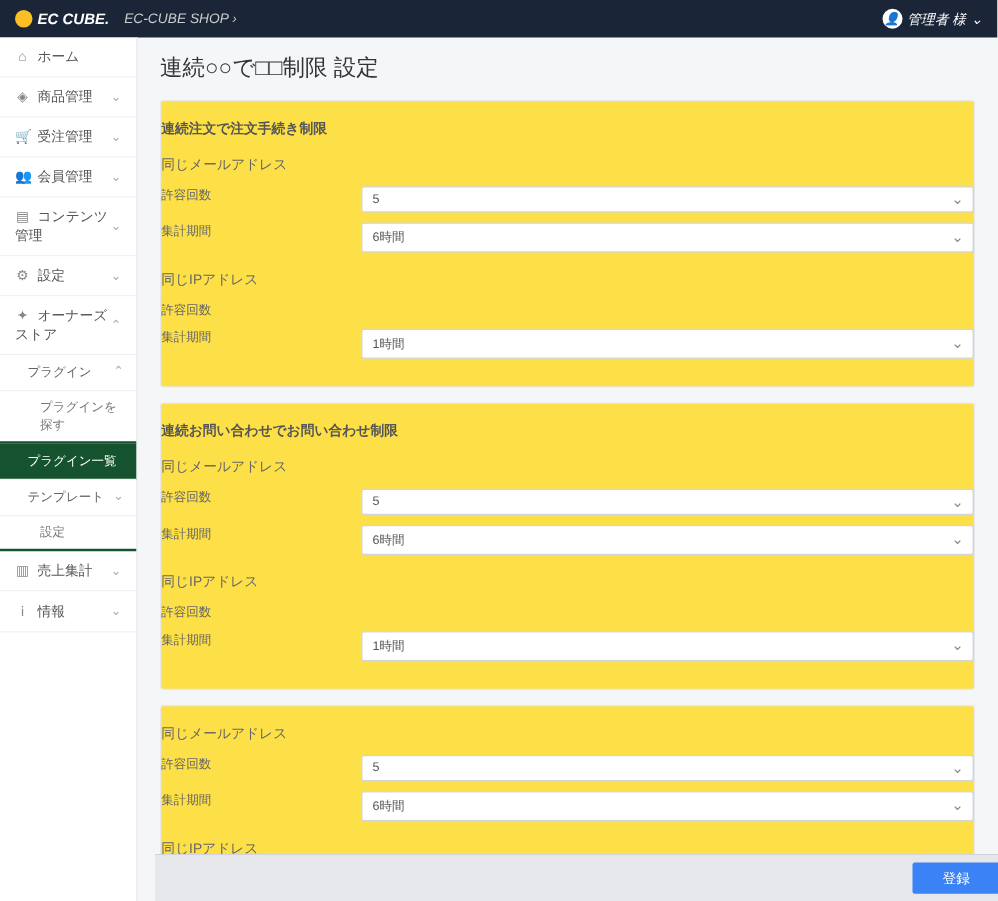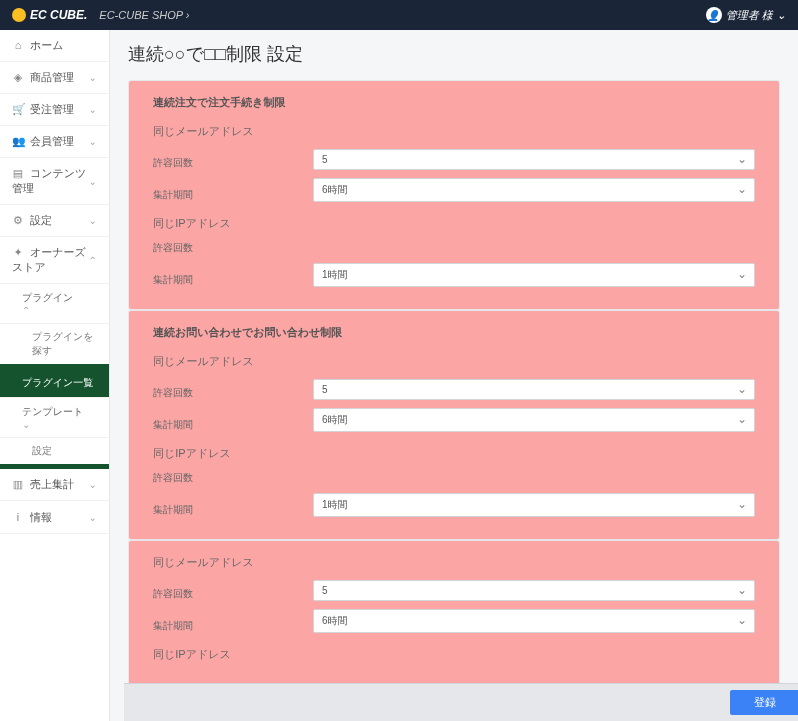--- a/index.html
+++ b/index.html
@@ -10,30 +10,30 @@
 .logo-badge { width: 14px; height: 14px; background: #fbbf24; border-radius: 50%; }
 .shop-name { font-size: 11px; color: #ccc; cursor: pointer; }
 .top-right { display: flex; align-items: center; gap: 4px; font-size: 11px; cursor: pointer; }
 .avatar { width: 16px; height: 16px; background: #fff; border-radius: 50%; display: flex; align-items: center; justify-content: center; color: #1a2638; font-size: 10px; }
 .layout { display: flex; }
 .sidebar { width: 110px; background: #fff; border-right: 1px solid #e5e7eb; min-height: 691px; }
 .nav-item { display: flex; align-items: center; padding: 8px 12px; font-size: 11px; color: #555; cursor: pointer; border-bottom: 1px solid #f1f1f1; justify-content: space-between; }
 .nav-icon { width: 12px; display: inline-block; text-align: center; margin-right: 6px; color: #888; }
 .nav-label { flex: 1; }
 .chevron { color: #aaa; font-size: 10px; }
-.sub-item { padding: 7px 10px 7px 22px; font-size: 10px; color: #666; cursor: pointer; display: flex; justify-content: space-between; border-bottom: 1px solid #f1f1f1; flex-direction: column; }
+.sub-item { padding: 7px 10px 7px 22px; font-size: 10px; color: #666; cursor: pointer; display: flex; justify-content: space-between; border-bottom: 1px solid #f1f1f1; }
 .sub-item.active { background: #14532d; color: #fff; }
-.sub-sub-item { padding: 6px 10px 6px 32px; font-size: 10px; color: #777; cursor: pointer; border-bottom: 5px solid #14532d; }
+.sub-sub-item { padding: 6px 10px 6px 32px; font-size: 10px; color: #777; cursor: pointer; border-bottom: 2px solid #14532d; }
 .content { flex: 1; padding: 12px 18px 60px 18px; }
 .page-title { font-size: 18px; font-weight: 500; margin-bottom: 14px; color: #333; }
-.card { background: #fca5a5; border: 1px solid #e5e7eb; border-radius: 3px; padding: 14px 24px; }
+.card { background: #fde047; border: 1px solid #e5e7eb; border-radius: 3px; margin-bottom: 12px; padding: 14px 0; }
 .section-title { font-size: 11px; font-weight: 600; margin-bottom: 12px; color: #555; }
 .sub-section { font-size: 11px; color: #666; margin-bottom: 10px; margin-top: 14px; }
 .sub-section:first-of-type { margin-top: 0; }
-.form-row { display: flex; align-items: flex-end; margin-bottom: 8px; gap: 10px; }
+.form-row { display: flex; align-items: flex-start; margin-bottom: 8px; gap: 10px; }
 .form-label { width: 150px; font-size: 10px; color: #666; }
 .form-field { flex: 1; position: relative; }
 .select-like { width: 100%; border: 1px solid #d1d5db; border-radius: 2px; padding: 4px 22px 4px 8px; font-size: 10px; color: #555; background: #fff; appearance: none; cursor: pointer; }
 .select-wrap { position: relative; }
 .select-wrap::after { content: "⌄"; position: absolute; right: 8px; top: 50%; transform: translateY(-55%); color: #888; pointer-events: none; font-size: 12px; }
 .footer-bar { position: fixed; bottom: 0; left: 124px; width: 688px; background: #e5e7eb; padding: 6px 12px; display: flex; justify-content: flex-end; border-top: 1px solid #d1d5db; }
 .btn-primary { background: #3b82f6; color: #fff; border: none; padding: 5px 24px; font-size: 11px; border-radius: 2px; cursor: pointer; }
 </style>
 </head>
 <body>

